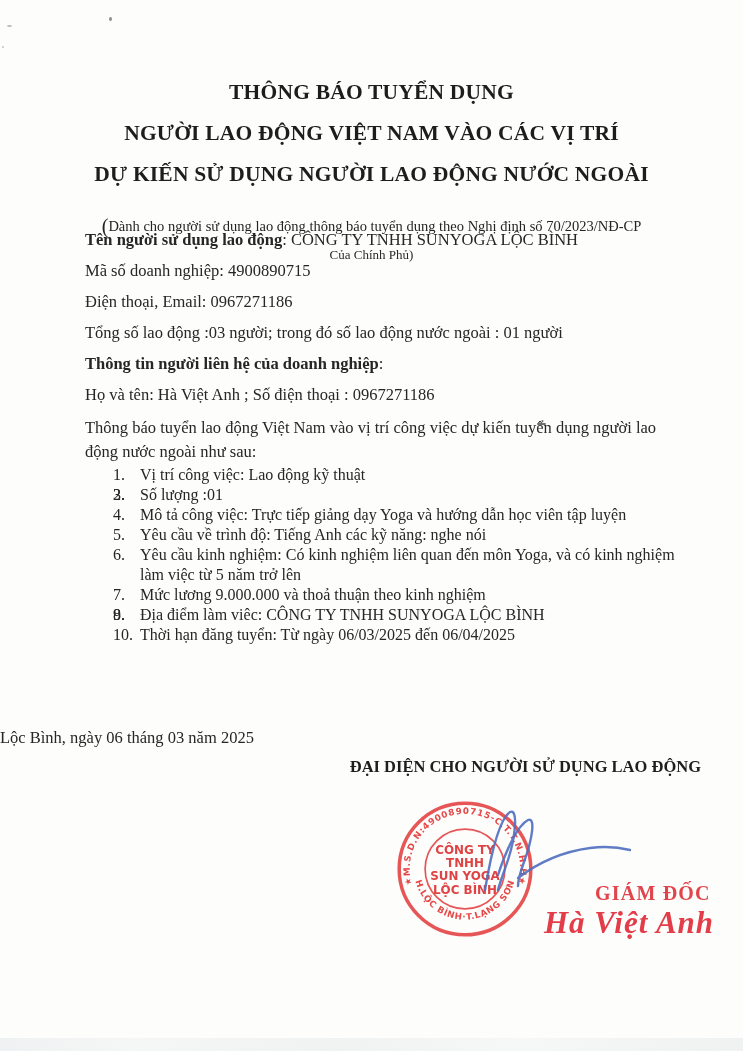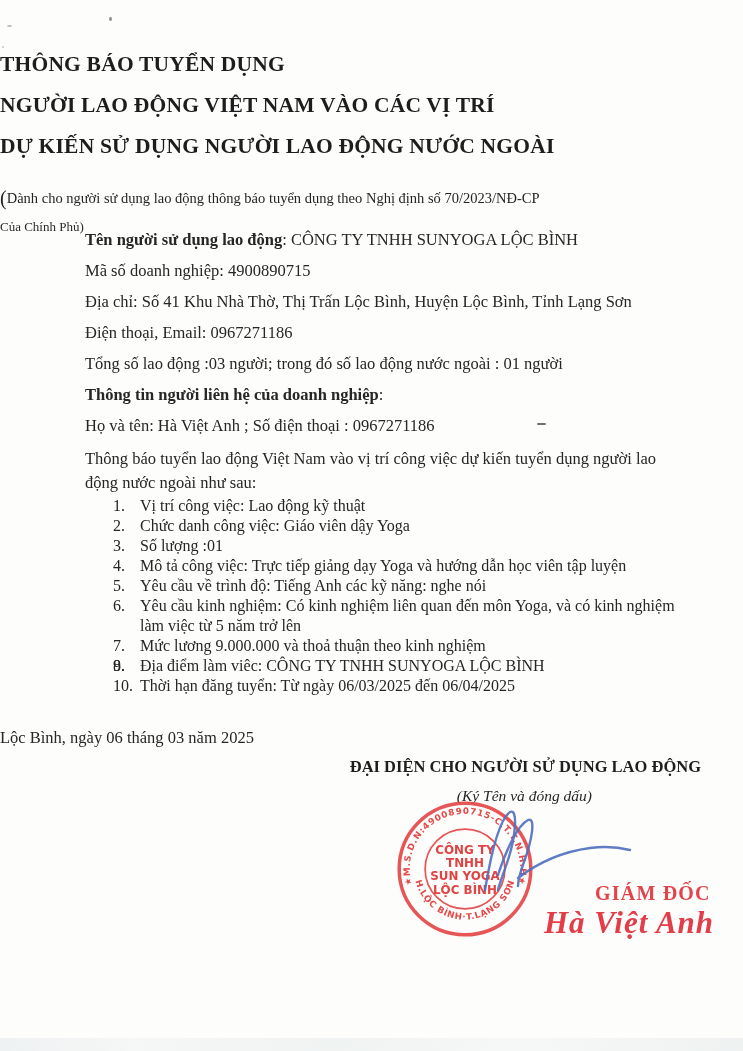--- a/index.html
+++ b/index.html
@@ -6,21 +6,21 @@
   .page{
     position:relative;
     width:743px;height:1051px;
     margin:0 auto;
     background:#fdfdfc;
     overflow:hidden;
     font-family:"Liberation Serif","DejaVu Serif",serif;
     color:#262626;
   }
   
-  .doc-header{padding-top:44px;}
+  .doc-header{padding-top:72px;text-align:center;}
   .title-line{
     font-size:21.5px;font-weight:bold;line-height:41px;
     color:#1d1d1d;letter-spacing:.2px;
   }
   .subtitle1{margin-top:20px;font-size:14.5px;color:#242424;}
   .subtitle1 .big-paren{font-size:20px;vertical-align:-2px;}
   .subtitle2{margin-top:9px;font-size:13px;color:#2a2a2a;}
   
   .doc-body{
     position:absolute;left:85px;right:57px;top:224px;
@@ -81,44 +81,42 @@
     <div class="title-line">THÔNG BÁO TUYỂN DỤNG</div>
     <div class="title-line">NGƯỜI LAO ĐỘNG VIỆT NAM VÀO CÁC VỊ TRÍ</div>
     <div class="title-line">DỰ KIẾN SỬ DỤNG NGƯỜI LAO ĐỘNG NƯỚC NGOÀI</div>
     <div class="subtitle1"><span class="big-paren">(</span><span>Dành cho người sử dụng lao động thông báo tuyển dụng theo Nghị định số 70/2023/NĐ-CP</span></div>
     <div class="subtitle2">Của Chính Phủ)</div>
   </div>
 
   <div class="doc-body">
     <p class="info-line"><span class="lbl">Tên người sử dụng lao động</span><span>: CÔNG TY TNHH SUNYOGA LỘC BÌNH</span></p>
     <p class="info-line">Mã số doanh nghiệp: 4900890715</p>
-    <p class="info-line">Địa chỉ: Số 41 Khu Nhà Thờ, Thị Trấn Lộc Bình, Huyện Lộc Bình, Tỉnh Lạng Sơn</p>
     <p class="info-line">Điện thoại, Email: 0967271186</p>
     <p class="info-line">Tổng số lao động :03 người; trong đó số lao động nước ngoài : 01 người</p>
     <p class="info-line"><span class="lbl">Thông tin người liên hệ của doanh nghiệp</span><span>:</span></p>
     <p class="info-line">Họ và tên: Hà Việt Anh ; Số điện thoại : 0967271186</p>
     <p class="intro">Thông báo tuyển lao động Việt Nam vào vị trí công việc dự kiến tuyển dụng người lao động nước ngoài như sau:</p>
 
     <div class="job-list">
       <div class="li"><span class="num">1.</span><span class="txt">Vị trí công việc: Lao động kỹ thuật</span></div>
-      <div class="li"><span class="num">2.</span><span class="txt">Chức danh công việc: Giáo viên dậy Yoga</span></div>
+      <div class="li"><span class="num">2.</span></div>
       <div class="li"><span class="num">3.</span><span class="txt">Số lượng :01</span></div>
       <div class="li"><span class="num">4.</span><span class="txt">Mô tả công việc: Trực tiếp giảng dạy Yoga và hướng dẫn học viên tập luyện</span></div>
       <div class="li"><span class="num">5.</span><span class="txt">Yêu cầu về trình độ: Tiếng Anh các kỹ năng: nghe nói</span></div>
       <div class="li"><span class="num">6.</span><span class="txt">Yêu cầu kinh nghiệm: Có kinh nghiệm liên quan đến môn Yoga, và có kinh nghiệm làm việc từ 5 năm trở lên</span></div>
       <div class="li"><span class="num">7.</span><span class="txt">Mức lương 9.000.000 và thoả thuận theo kinh nghiệm</span></div>
       <div class="li"><span class="num">8.</span></div>
       <div class="li"><span class="num">9.</span><span class="txt">Địa điểm làm viêc: CÔNG TY TNHH SUNYOGA LỘC BÌNH</span></div>
       <div class="li"><span class="num">10.</span><span class="txt">Thời hạn đăng tuyển: Từ ngày  06/03/2025 đến 06/04/2025</span></div>
     </div>
   </div>
 
   <div class="place-date">Lộc Bình, ngày 06 tháng 03  năm 2025</div>
   <div class="rep-line">ĐẠI DIỆN CHO NGƯỜI SỬ DỤNG LAO ĐỘNG</div>
-  <div class="sign-note">(Ký Tên và đóng dấu)</div>
 
   <svg class="stamp-svg" viewBox="0 0 200 200">
     <g fill="none" stroke="#e54848">
       <circle cx="100" cy="100" r="94" stroke-width="5" opacity=".92"></circle>
       <circle cx="100" cy="100" r="57" stroke-width="2.4" opacity=".92"></circle>
     </g>
     <defs>
       <path id="arcTop" d="M 25 125 A 79 79 0 1 1 175 125"></path>
       <path id="arcBottom" d="M 30 120 A 73 73 0 0 0 170 120"></path>
     </defs>

